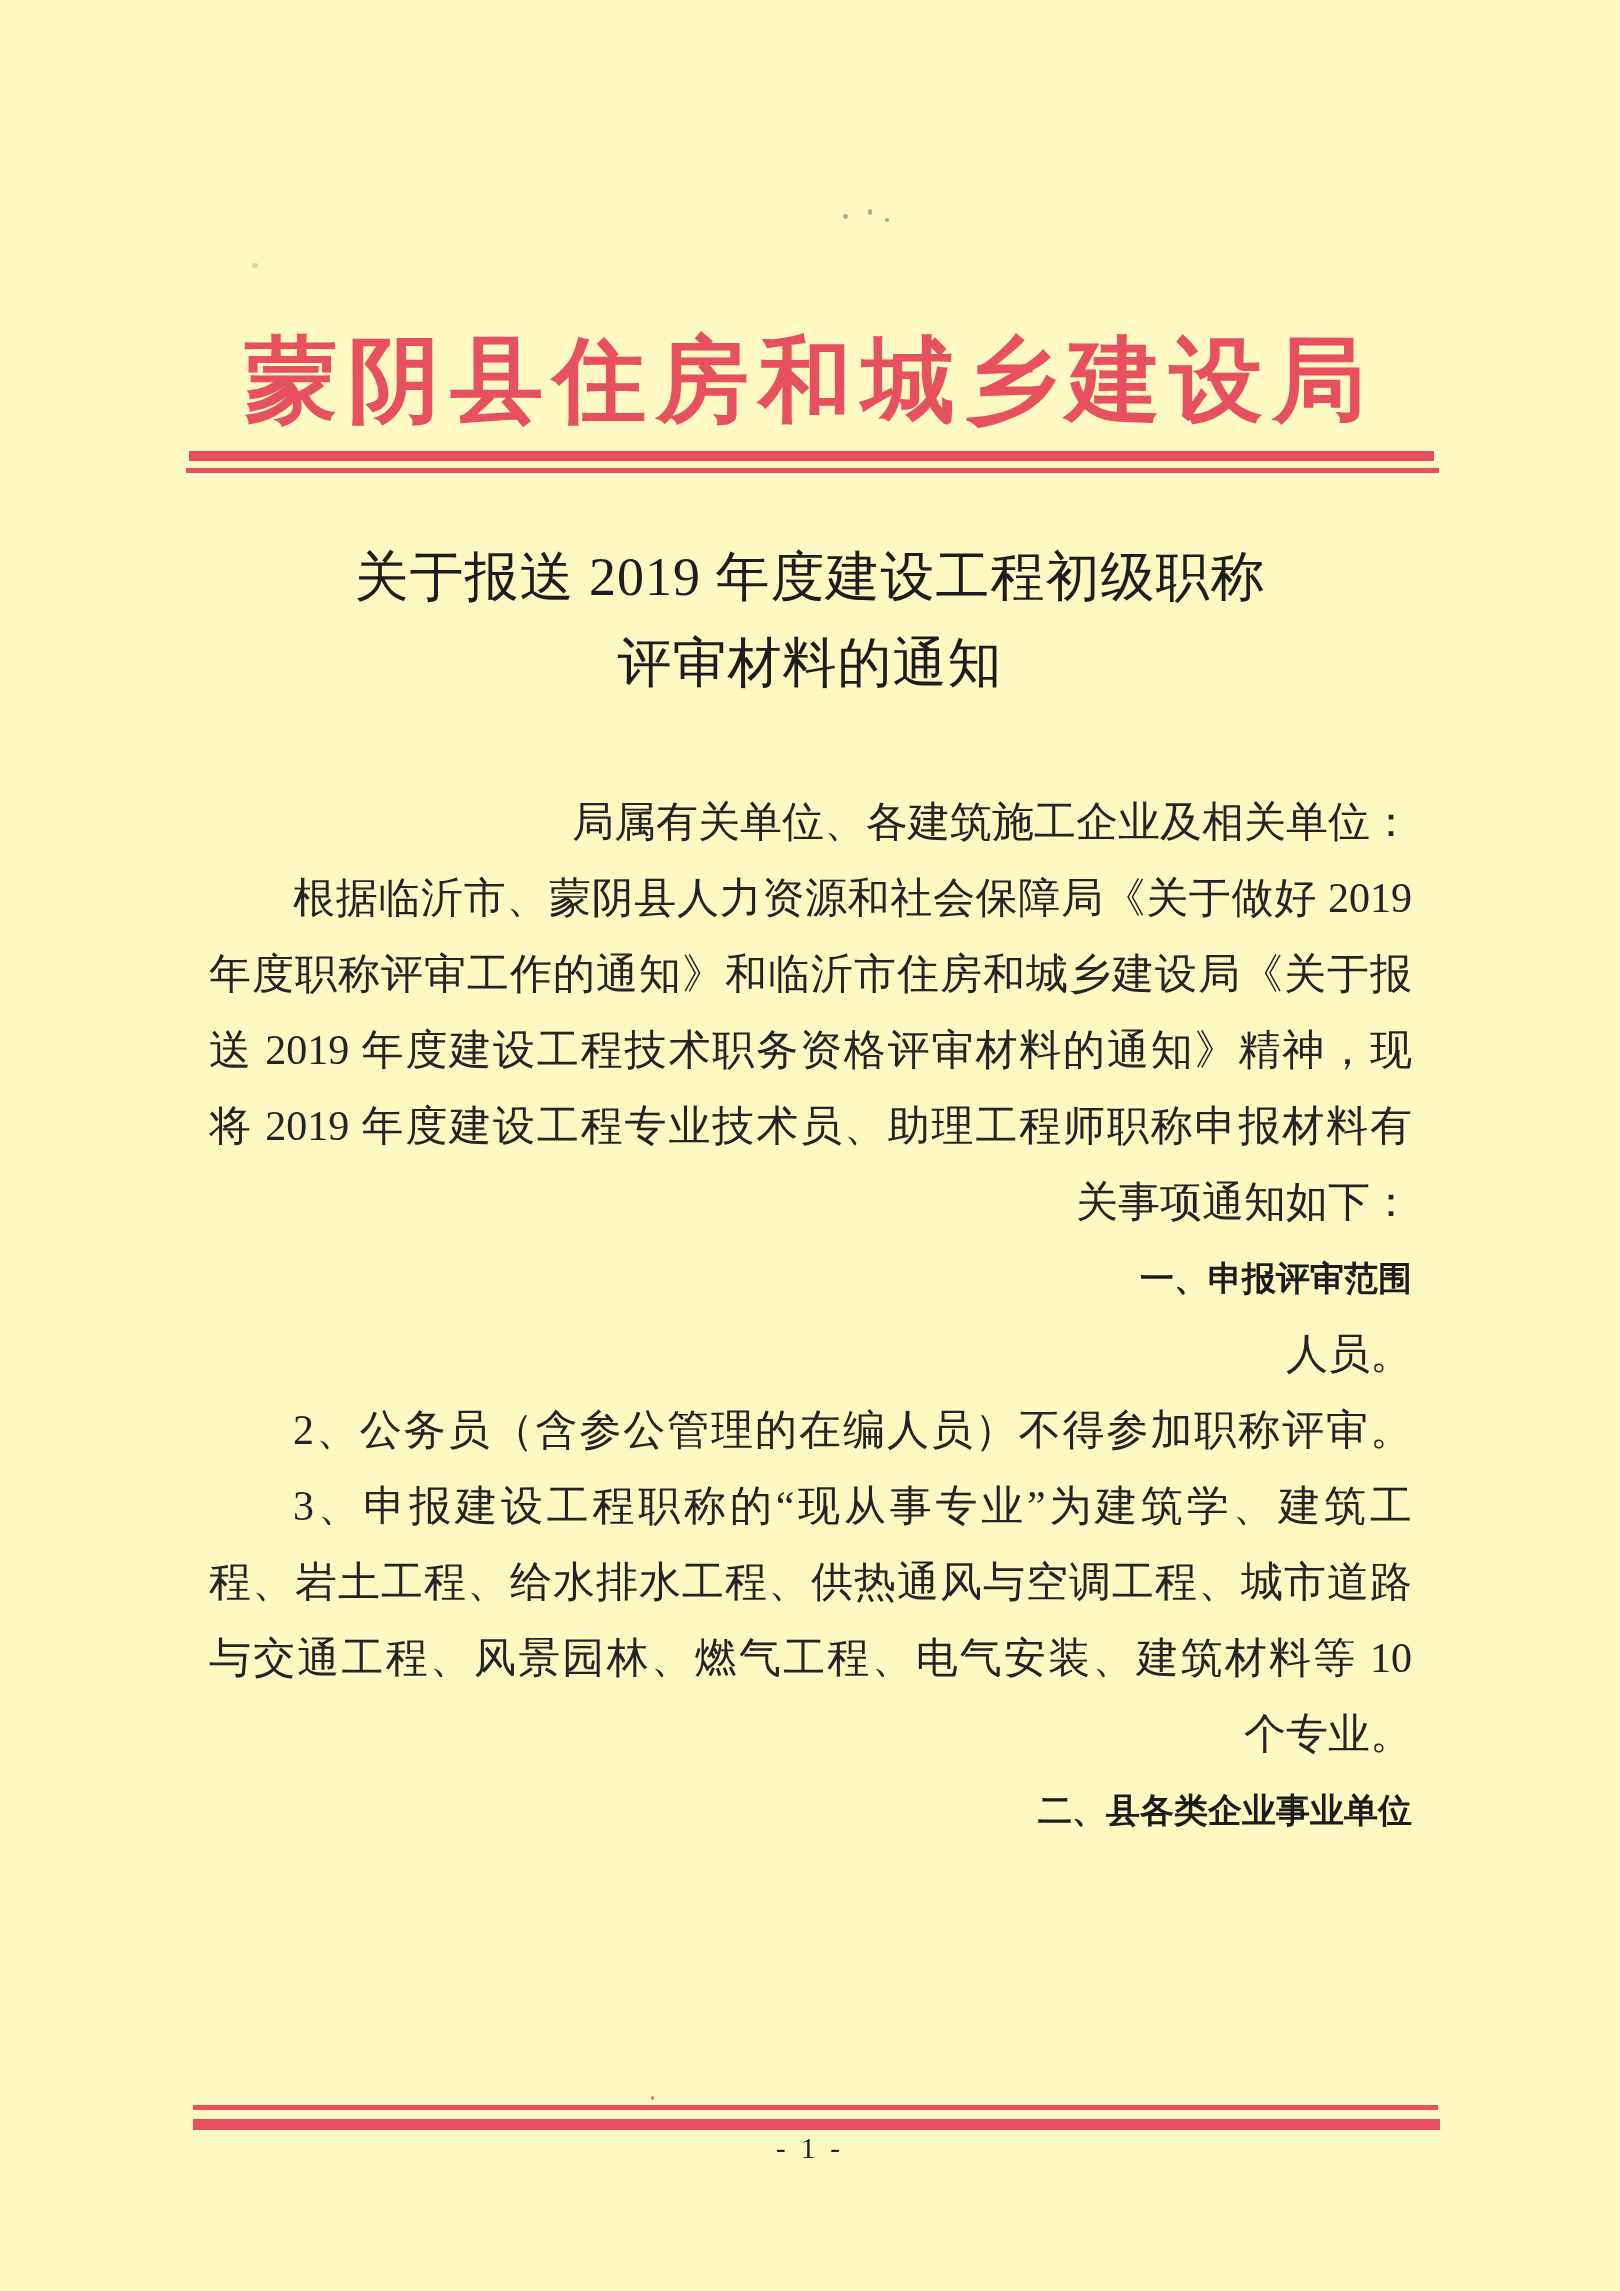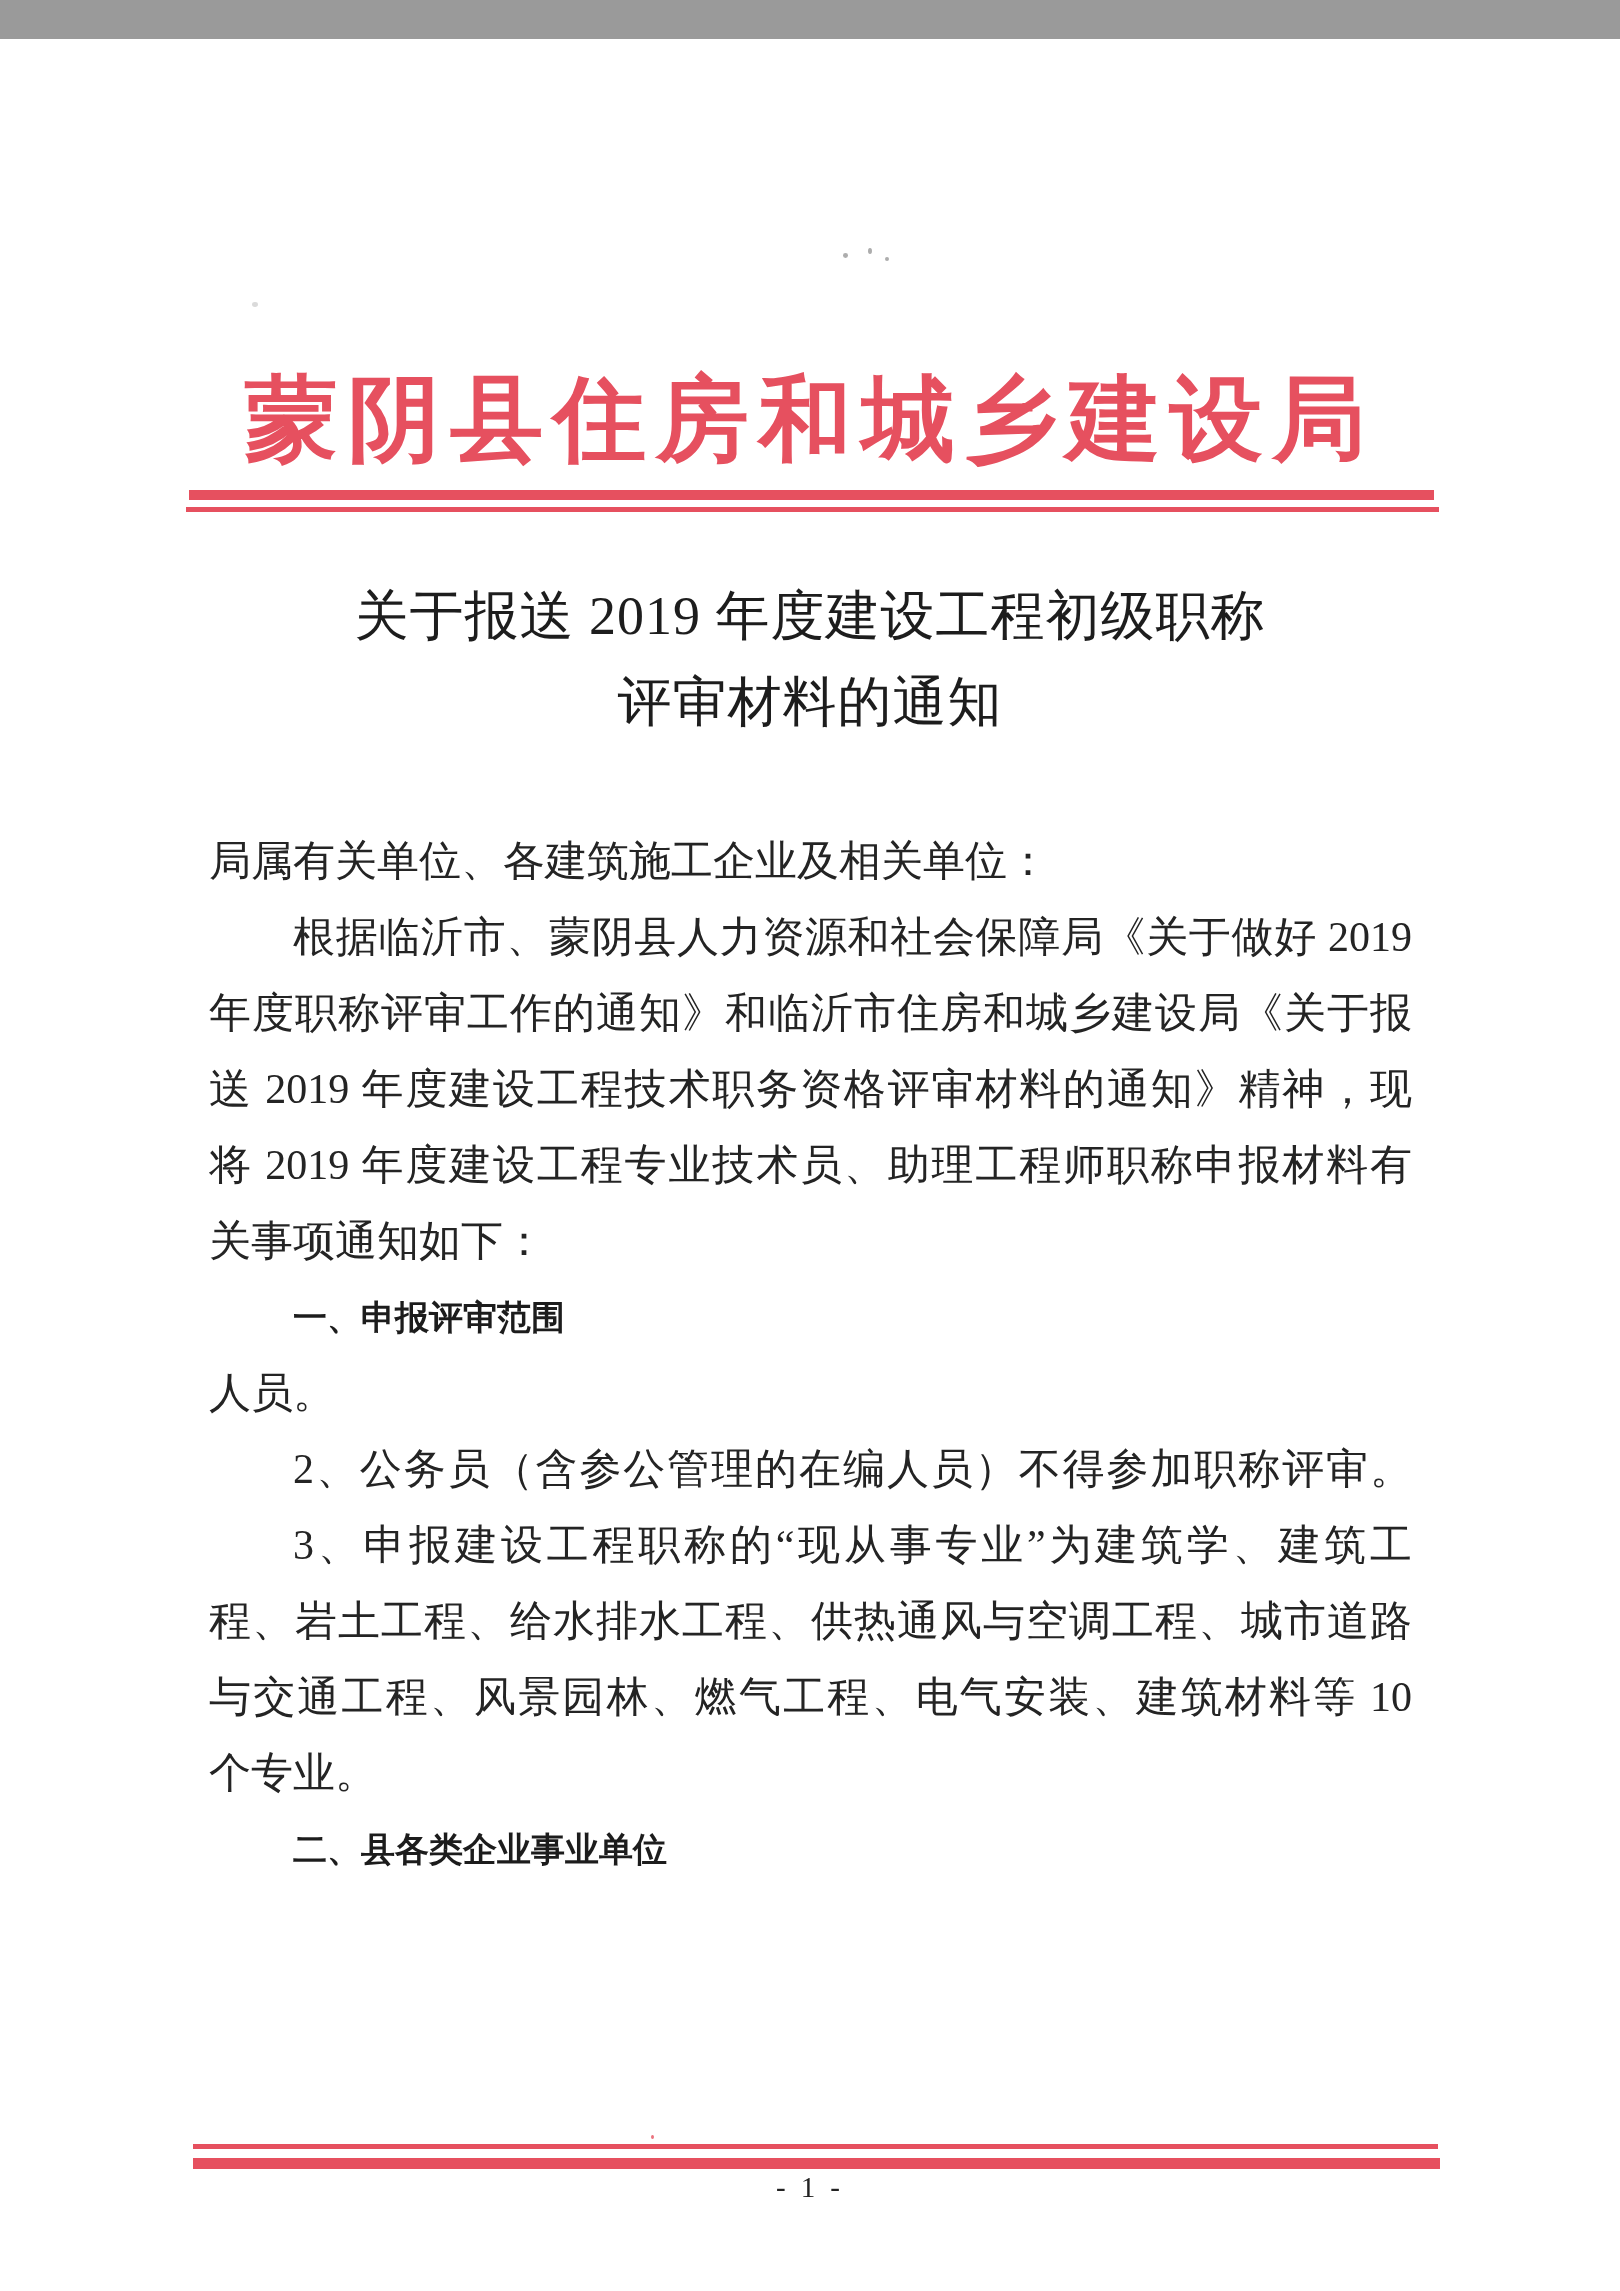--- a/index.html
+++ b/index.html
@@ -1,23 +1,22 @@
 <!DOCTYPE html>
 <html style="--accent-red: #e6505f; --text: #262626;"><head>
 <meta charset="utf-8">
 <style>
   html,body{margin:0;padding:0;background:#9a9a9a;}
   .stage{width:1620px;height:2292px;position:relative;margin:0 auto;}
   .page{
     position:absolute;inset:0;
-    background:#ffffff;
+    background:#fef9c3;
     overflow:hidden;
     font-family:"Liberation Serif","DejaVu Serif",serif;
     color:var(--text,#262626);
-    margin-top:39px;
   }
 
   
   .agency{
     position:absolute;top:317px;left:0;width:100%;height:127px;
     line-height:127px;text-align:center;
     font-size:93px;font-weight:700;letter-spacing:9.8px;
     color:var(--accent-red,#e6505f);
     white-space:nowrap;
   }
@@ -34,21 +33,21 @@
     letter-spacing:1px;color:#1d1d1d;
   }
 
   
   .body-text{
     position:absolute;top:784px;left:209px;width:1203px;
     font-size:42px;color:#242424;
   }
   .line{
     height:76px;line-height:76px;white-space:nowrap;
-    text-align:left;
+    text-align:right;
   }
   .line.fill{
     white-space:normal;
     text-align:justify;
     text-align-last:justify;
     text-justify:inter-character;
     overflow:hidden;
   }
   .line.indent{padding-left:84px;}
   .line.indent.fill{padding-left:0;text-indent:84px;}

